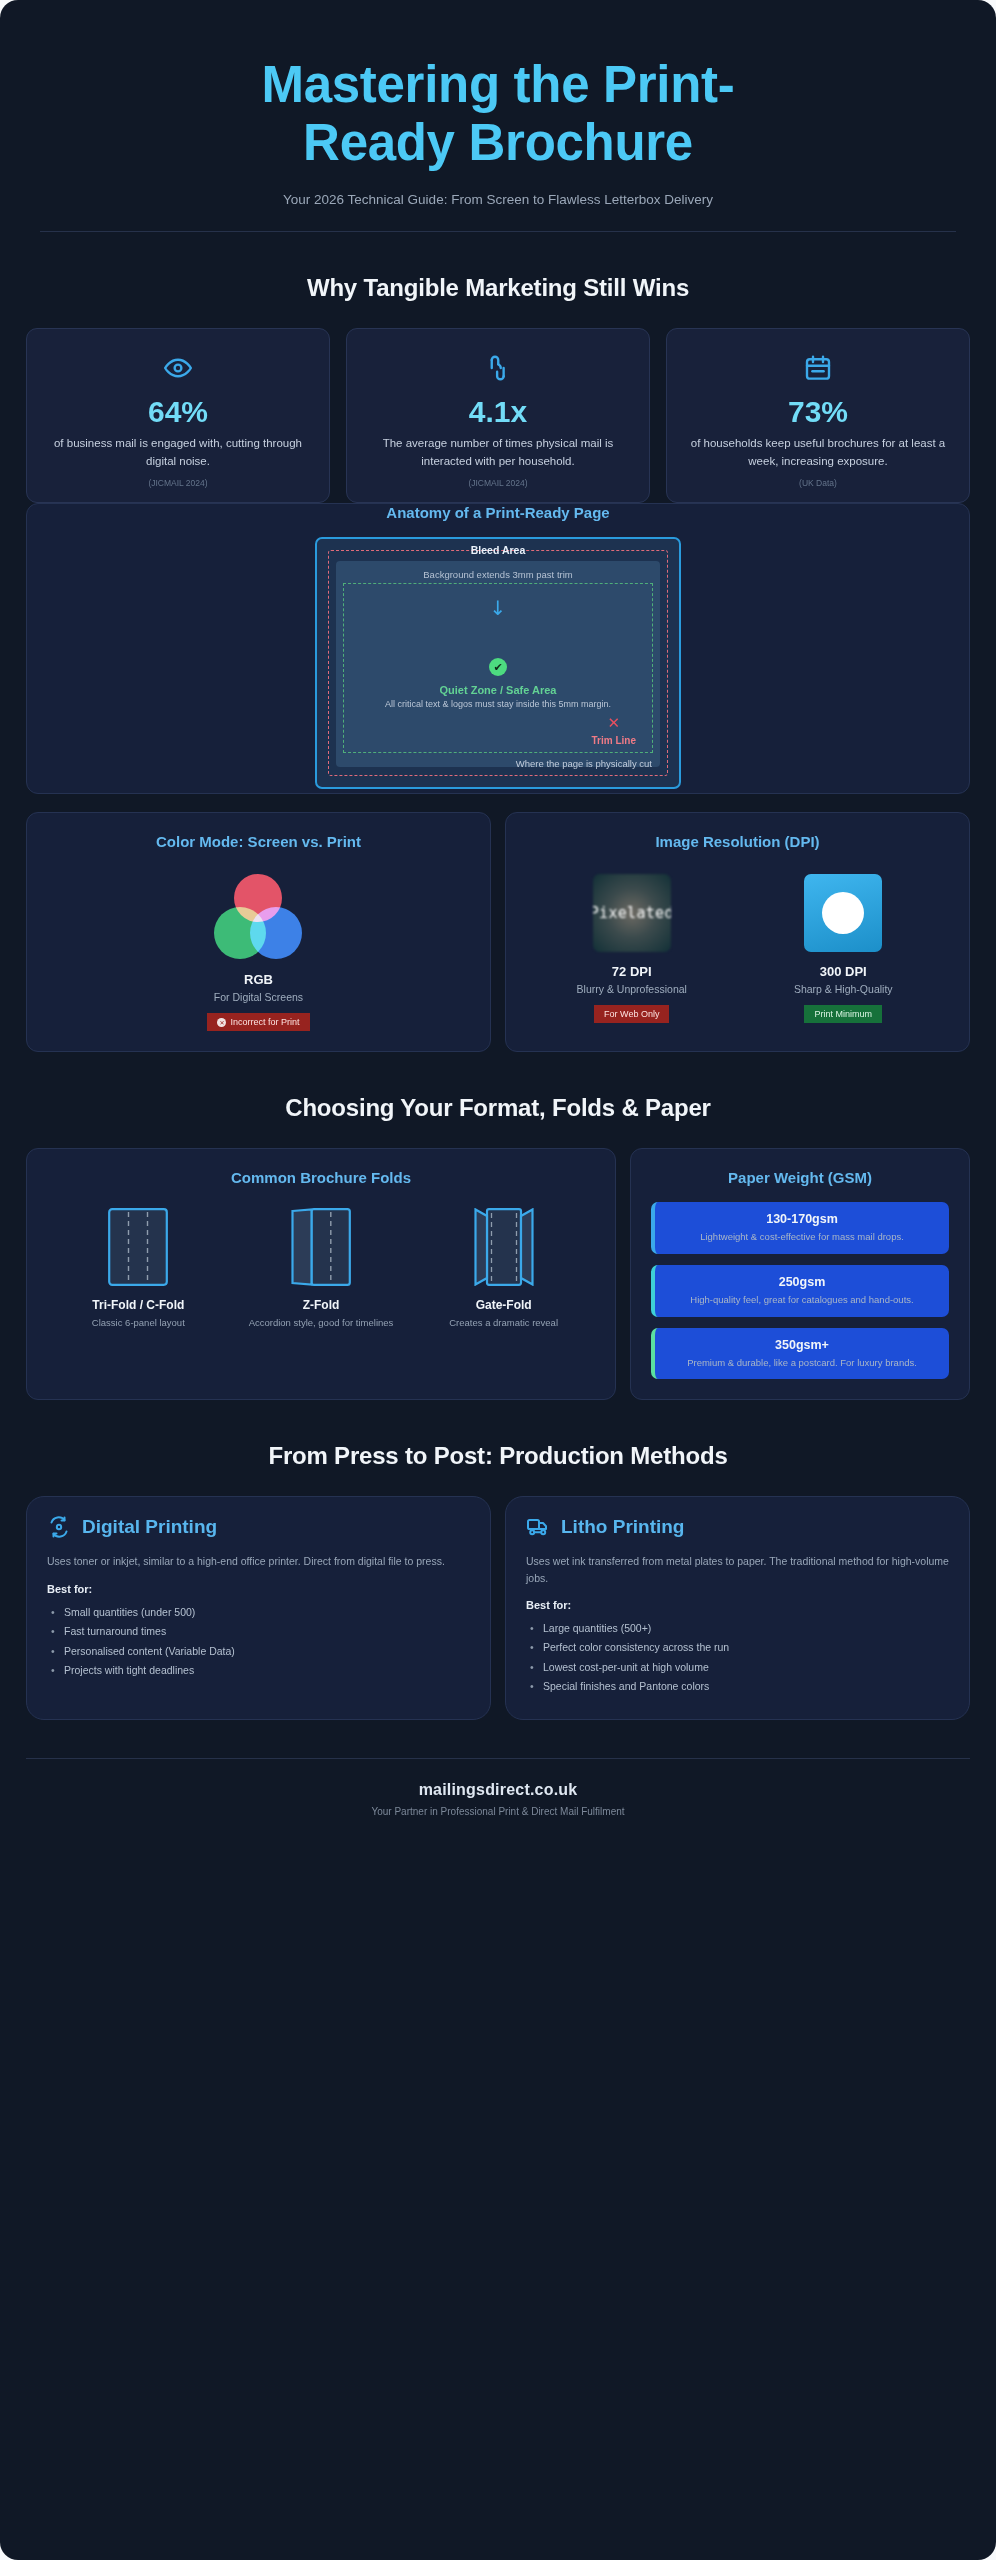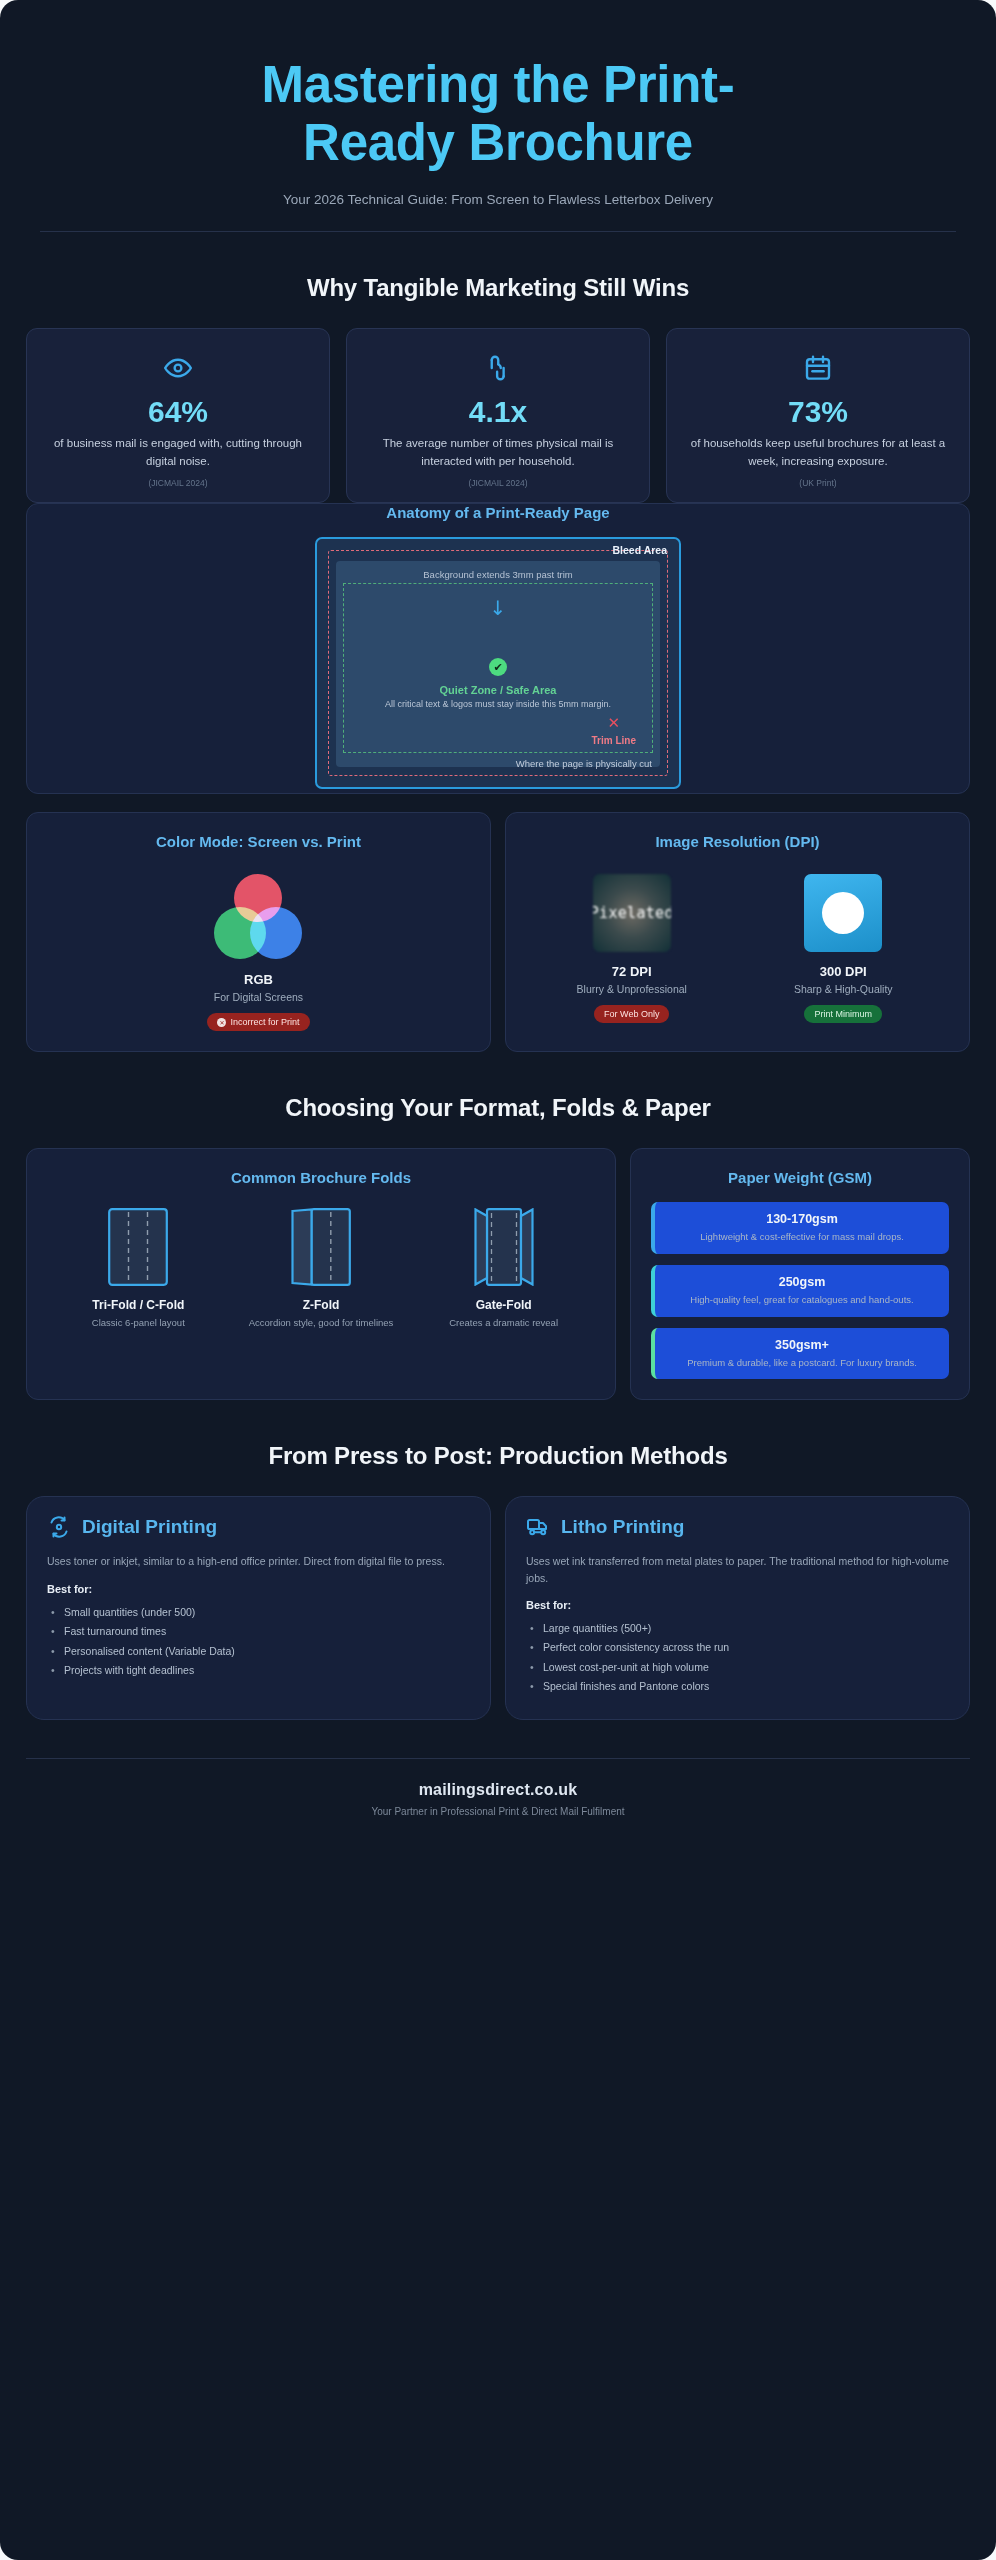--- a/index.html
+++ b/index.html
@@ -119,21 +119,21 @@
     padding: 11px;
     position: relative;
   }
   .bleed-box {
     border: 1px dashed #e06b7a;
     border-radius: 3px;
     padding: 10px 7px 8px;
     position: relative;
   }
   .bleed-label {
-    text-align: right;
+    text-align: center;
     font-size: 10.5px;
     font-weight: 700;
     color: #e9f2fb;
     position: absolute;
     top: -7px; left: 0; right: 0;
   }
   .trim-box {
     background: #2d4a6b;
     border-radius: 4px;
     padding: 8px 7px 14px;
@@ -232,21 +232,21 @@
   .venn.cmyk .c1 { width: 50px; height: 50px; background: #38bcd8; left: 13px; top: 0; opacity: .92; }
   .venn.cmyk .c2 { width: 50px; height: 50px; background: #e0b024; left: 27px; top: 28px; opacity: .88; mix-blend-mode: normal; }
   .pair-name { font-size: 13px; font-weight: 700; color: #f1f5f9; }
   .pair-sub { font-size: 10.5px; color: #9fadbe; margin-top: 4px; }
   .badge {
     display: inline-flex;
     align-items: center;
     gap: 4px;
     margin-top: 10px;
     padding: 4px 10px;
-    border-radius: 9px;
+    border-radius: 0;
     font-size: 9px;
     font-weight: 500;
   }
   .badge.bad { background: #97231f; color: #fde3e1; }
   .badge.good { background: #16713a; color: #dcf6e4; }
   .badge .dot {
     width: 9px; height: 9px; border-radius: 50%;
     background: rgba(255,255,255,.88);
     display: inline-block;
     position: relative;
@@ -385,21 +385,21 @@
       <div class="stat-icon">
         <svg width="30" height="30" viewBox="0 0 24 24" fill="none" stroke="currentColor" stroke-width="1.9" stroke-linecap="round" stroke-linejoin="round">
           <rect x="3.2" y="5" width="17.6" height="15.5" rx="2.2"></rect>
           <path d="M3.2 10.2h17.6"></path>
           <path d="M8 3v4.2M16 3v4.2"></path>
           <path d="M7.5 14.6h9"></path>
         </svg>
       </div>
       <div class="stat-value">73%</div>
       <div class="stat-desc">of households keep useful brochures for at least a week, increasing exposure.</div>
-      <div class="stat-src">(UK Print)</div>
+      <div class="stat-src">(UK Data)</div>
     </div>
 
   </div>
 
 
   <div class="panel anatomy-wrap">
     <div class="panel-title">Anatomy of a Print-Ready Page</div>
 
     <div class="bleed-outer">
       <div class="bleed-box">

